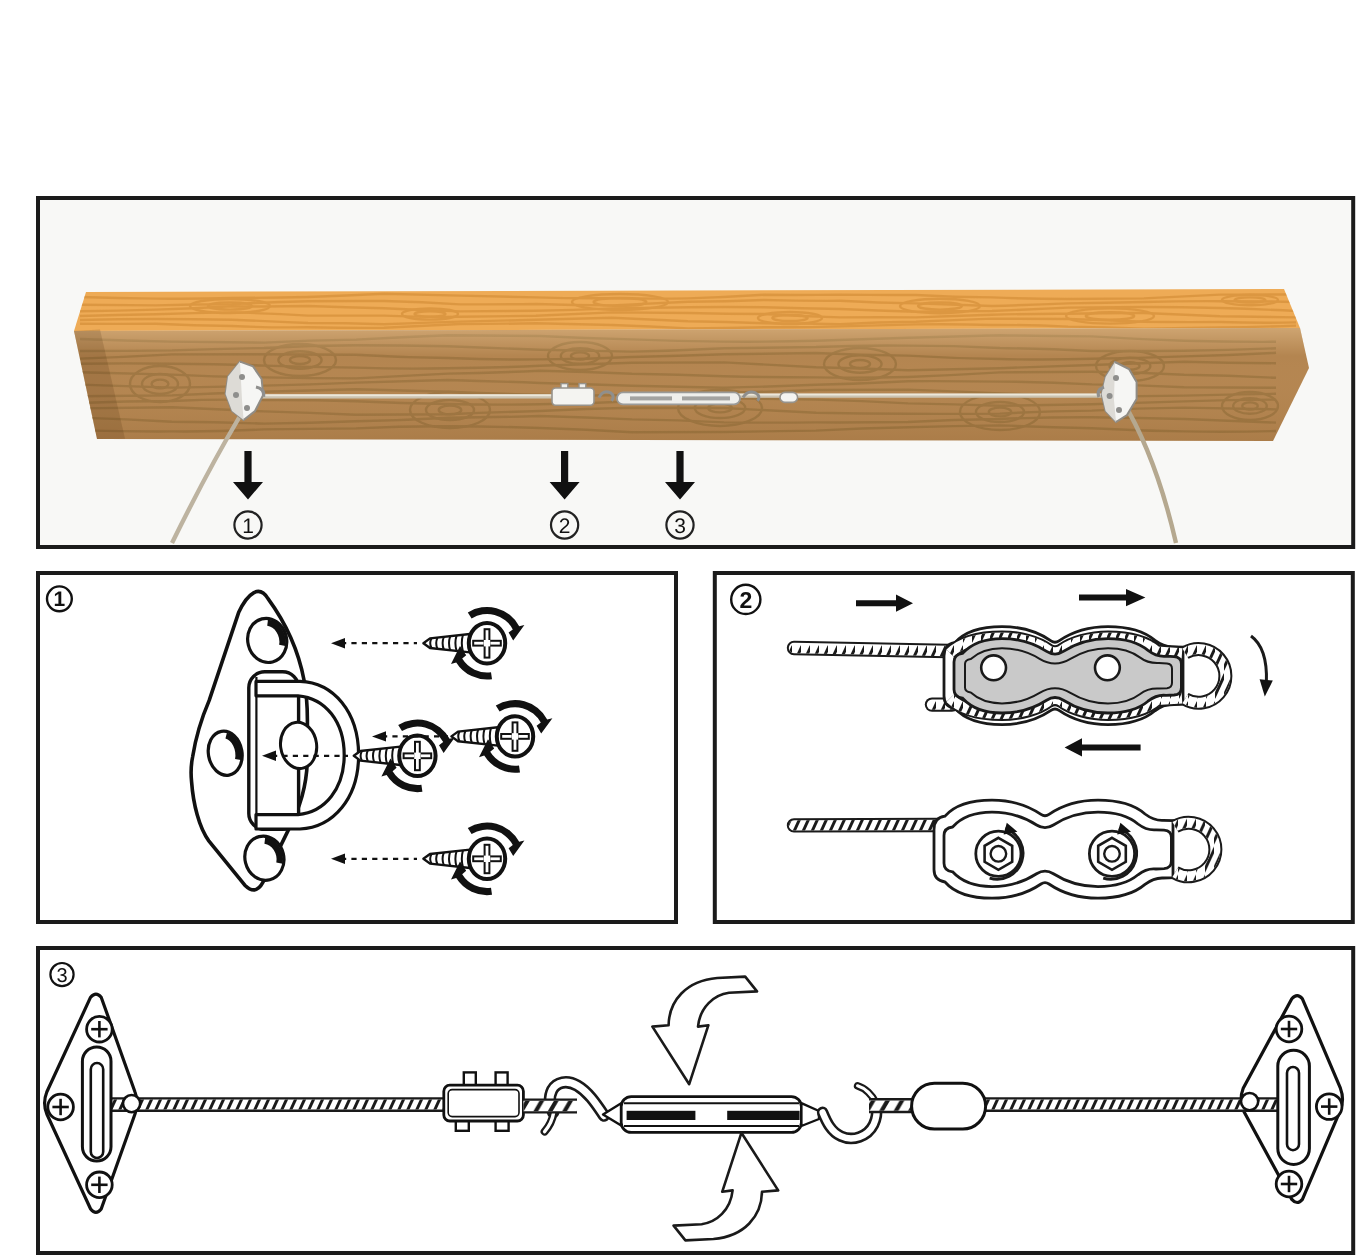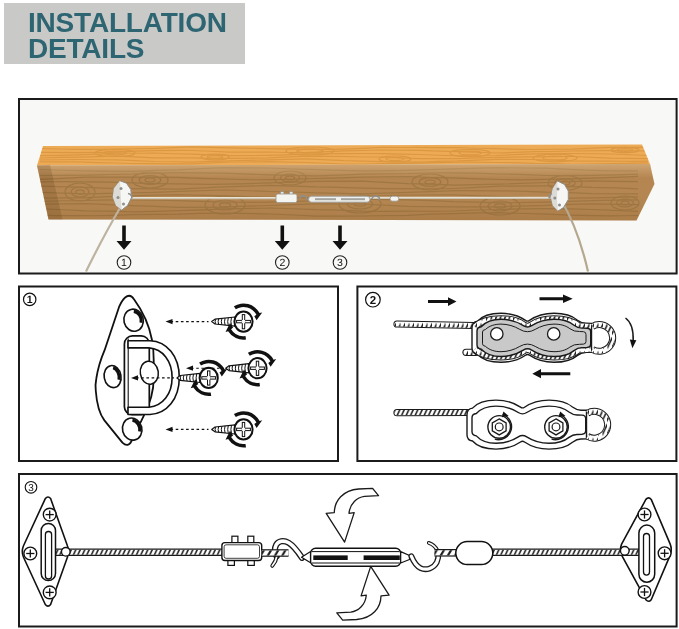--- a/index.html
+++ b/index.html
@@ -354,14 +354,13 @@
 <path d="M434.5,552.8 L458,552.8" stroke="#1a1a1a" stroke-width="7.6"></path>
 <path d="M434.5,552.8 L458,552.8" stroke="#fff" stroke-width="5.2"></path>
 <path d="M434.5,552.8 L458,552.8" stroke="url(#strand)" stroke-width="5.2"></path>
 </g>
 <rect x="455.8" y="541.6" width="37" height="22.9" rx="11.4" fill="#fff" stroke="#111" stroke-width="1.5"></rect>
 
 <use href="#ribbonarrow"></use>
 <use href="#ribbonarrow" transform="rotate(180 357.65 554.25)"></use>
 </g>
 </svg>
-<div id="hdr">INSTALLATION<br>DETAILS</div>
 </div>
 
 </body></html>

